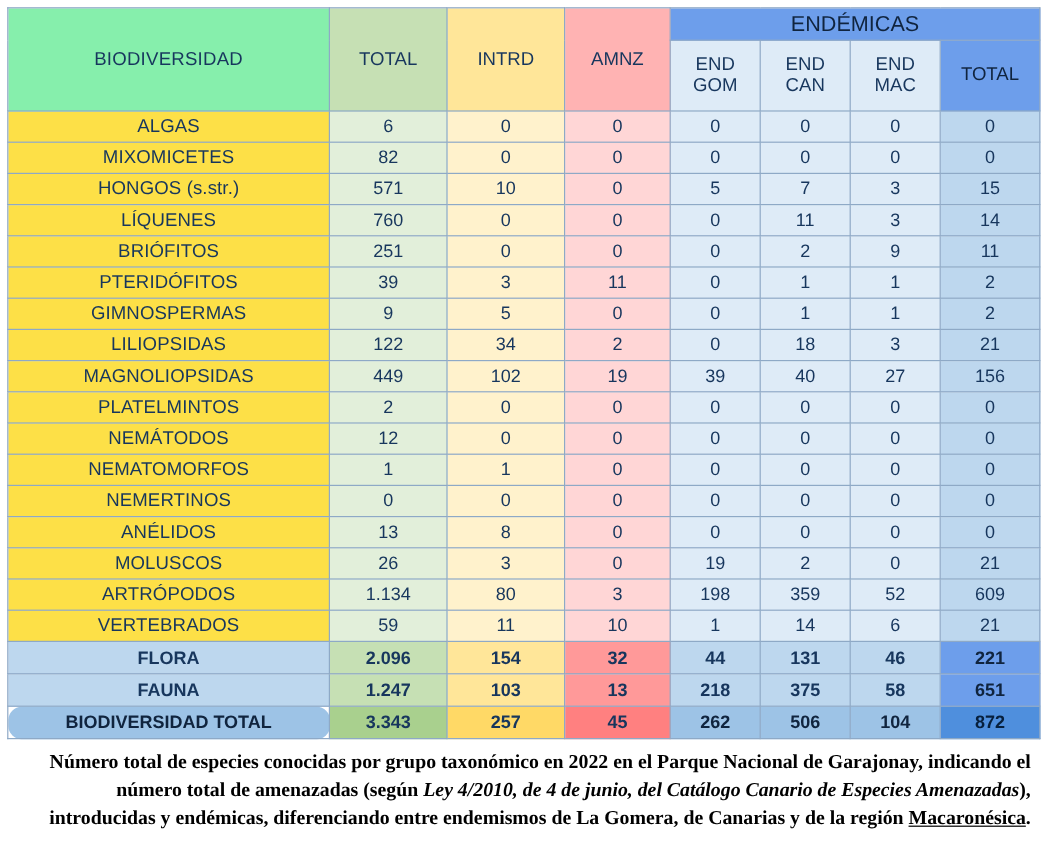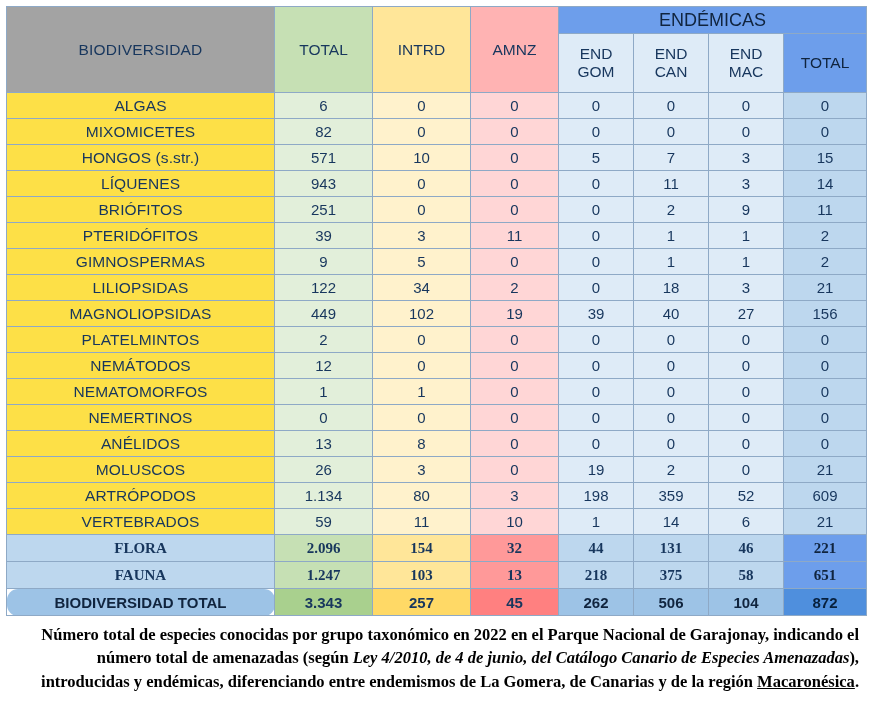--- a/index.html
+++ b/index.html
@@ -30,21 +30,21 @@
   table.bio td, table.bio th {
     border: 1px solid #8ea9c6;
     padding: 0;
     text-align: center;
     vertical-align: middle;
     font-weight: normal;
   }
 
   
   .hdr-bio {
-    background: #a3a3a3;
+    background: #86efac;
     color: #17365d;
     font-weight: bold;
     font-size: 15.5px;
     letter-spacing: .2px;
     height: 84px;
     margin-top: 34px;
   }
   .hdr-total {
     background: #c6e0b4;
     color: #17365d;
@@ -94,21 +94,21 @@
     font-size: 15.5px;
     letter-spacing: .1px;
   }
   .c-total  { background: #e2efda; color: #17365d; }
   .c-intrd  { background: #fff2cc; color: #17365d; }
   .c-amnz   { background: #ffd6d6; color: #17365d; }
   .c-end    { background: #deebf7; color: #17365d; }
   .c-endtot { background: #bdd7ee; color: #17365d; }
 
   
-  tr.sum-row td { height: 26px; font-weight: bold; font-family: Liberation Serif, serif; }
+  tr.sum-row td { height: 26px; font-weight: bold; }
   .s-name {
     background: #bdd7ee;
     text-align: right;
     padding-right: 9px;
     color: #17365d;
     font-weight: bold;
   }
   .s-total  { background: #c6e0b4; color: #17365d; }
   .s-intrd  { background: #ffe699; color: #17365d; }
   .s-amnz   { background: #ff9999; color: #17365d; }
@@ -211,21 +211,21 @@
         <td class="c-intrd">10</td>
         <td class="c-amnz">0</td>
         <td class="c-end">5</td>
         <td class="c-end">7</td>
         <td class="c-end">3</td>
         <td class="c-endtot">15</td>
       </tr>
 
       <tr class="data-row">
         <td class="c-name">LÍQUENES</td>
-        <td class="c-total">943</td>
+        <td class="c-total">760</td>
         <td class="c-intrd">0</td>
         <td class="c-amnz">0</td>
         <td class="c-end">0</td>
         <td class="c-end">11</td>
         <td class="c-end">3</td>
         <td class="c-endtot">14</td>
       </tr>
 
       <tr class="data-row">
         <td class="c-name">BRIÓFITOS</td>

